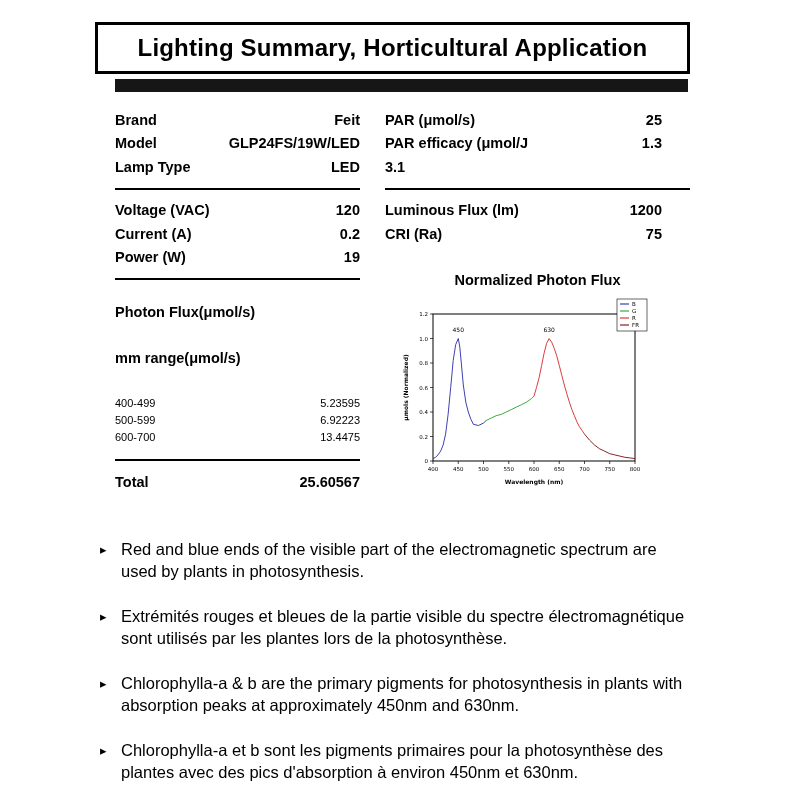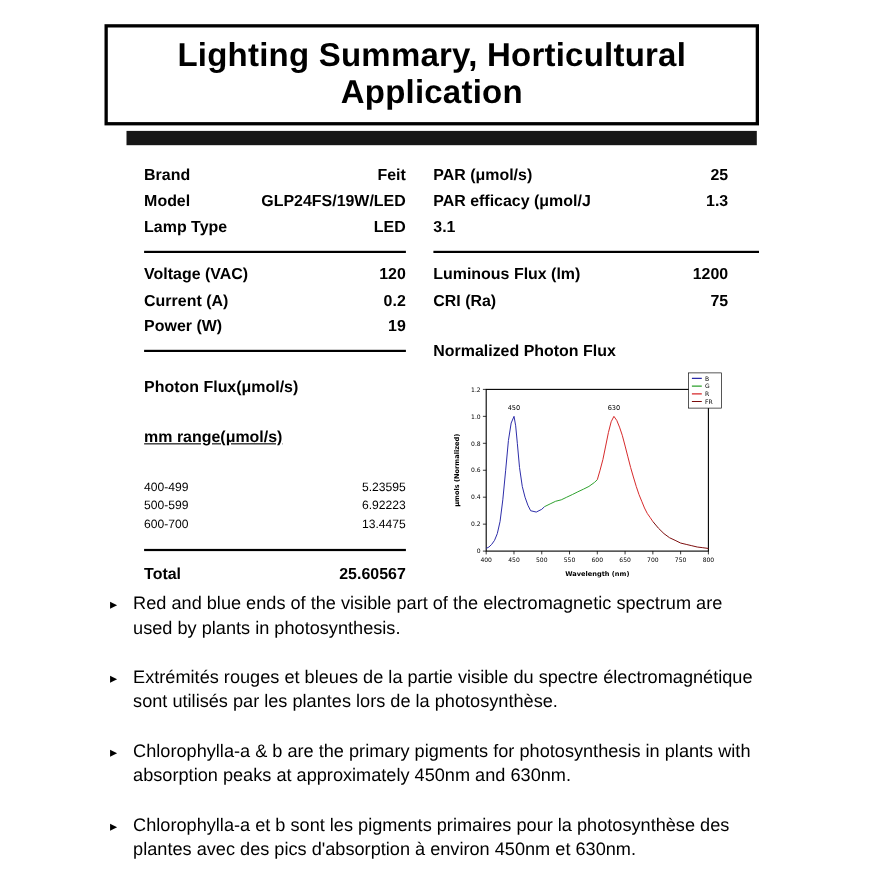--- a/index.html
+++ b/index.html
@@ -2,36 +2,36 @@
 <html><head>
 <meta charset="utf-8">
 <style>
   html,body{margin:0;padding:0;}
   body{
     width:800px;height:800px;background:#ffffff;color:#000;
     font-family:"Liberation Sans",sans-serif;position:relative;overflow:hidden;
   }
   .sheet{position:absolute;left:95px;top:22px;width:595px;}
   .title-box{border:3px solid #000;text-align:center;padding:9px 4px;background:#fff;}
-  .title-box h1{margin:0;font-size:30px;font-weight:bold;letter-spacing:.2px;}
+  .title-box h1{margin:0;font-size:24px;font-weight:bold;letter-spacing:.2px;}
   .black-bar{margin:5px 0 0 20px;width:573px;height:13px;background:#161616;}
-  .columns{display:flex;margin-left:36px;margin-top:16px;}
+  .columns{display:flex;margin-left:20px;margin-top:16px;}
   .col-left{width:245px;}
   .col-right{width:305px;margin-left:25px;}
   .row{display:flex;justify-content:space-between;align-items:center;height:23.5px;font-size:14.5px;font-weight:bold;}
   .row .lab{white-space:pre-wrap;}
   .col-right .row .val{margin-right:28px;}
   .rule{border:none;border-top:2px solid #000;margin:9px 0;height:0;}
   .subhead{font-size:14.5px;font-weight:bold;}
   .subhead.first{margin-top:24px;}
-  .subhead.second{margin-top:30px;text-decoration:underline;}
+  .subhead.second{margin-top:30px;}
   .ranges{margin-top:28px;}
   .range-row{display:flex;justify-content:space-between;align-items:center;height:17px;font-size:11px;font-weight:normal;}
   .total-rule{margin-top:14px;}
-  .chart-title{margin-top:26px;font-size:14.5px;font-weight:bold;}
+  .chart-title{margin-top:26px;font-size:14.5px;font-weight:bold;text-align:center;}
   .chart-wrap{margin:10px 0 0 14px;}
   svg text{font-family:"DejaVu Sans",sans-serif;fill:#000;}
   .notes{position:absolute;left:100px;top:538px;width:592px;}
   .bullet{display:flex;margin-bottom:23px;}
   .bullet .marker{width:21px;font-size:13px;line-height:22px;padding-top:1px;flex:0 0 21px;}
   .bullet .text{flex:1;font-size:16.5px;line-height:22px;}
 </style>
 </head>
 <body>
 

